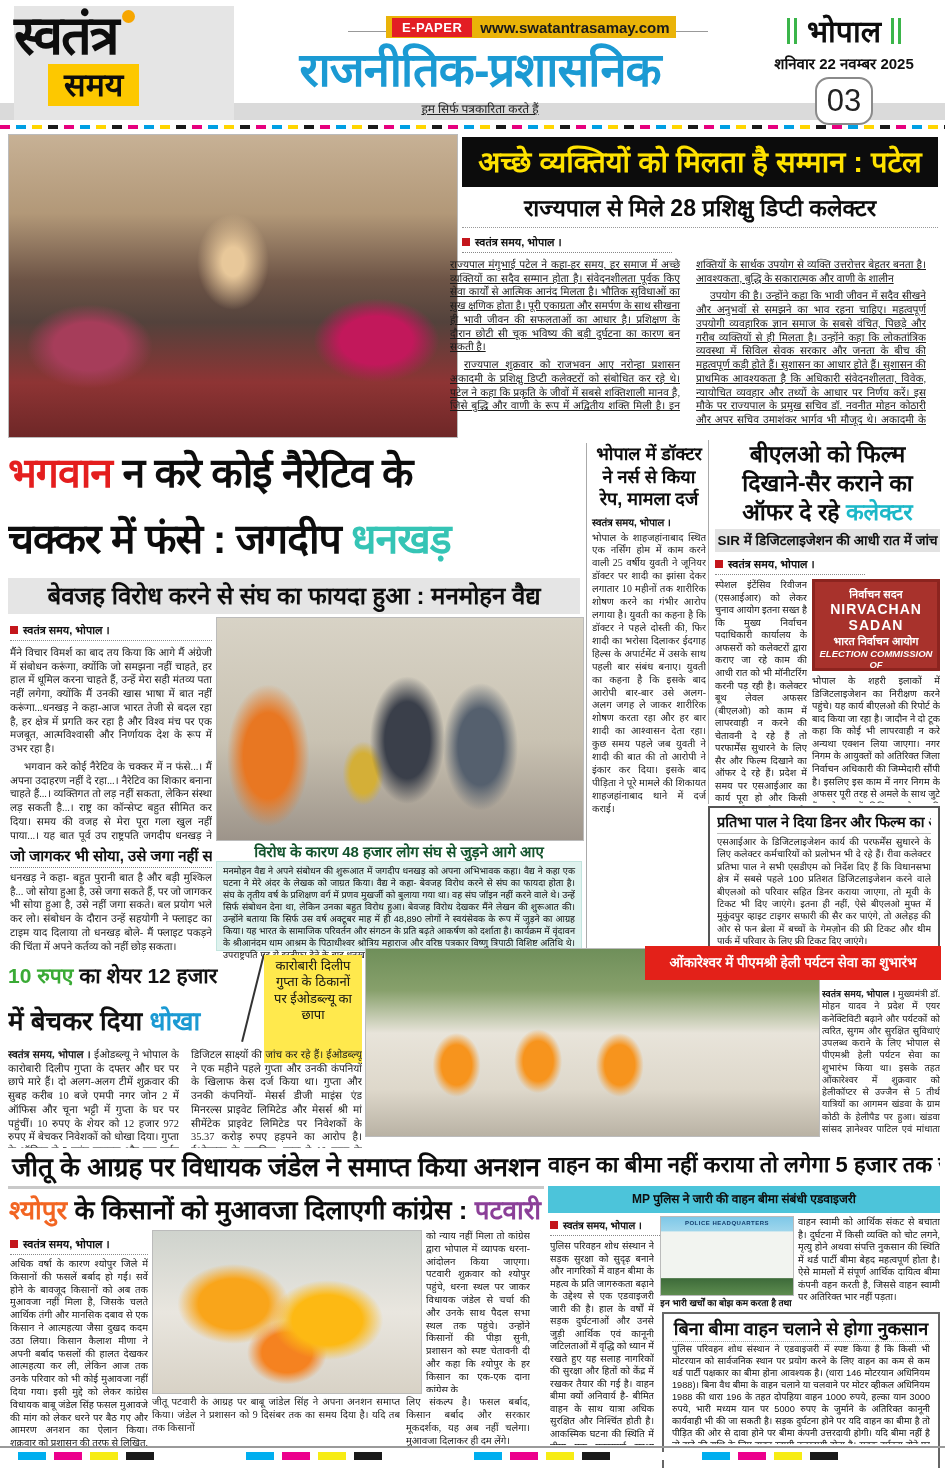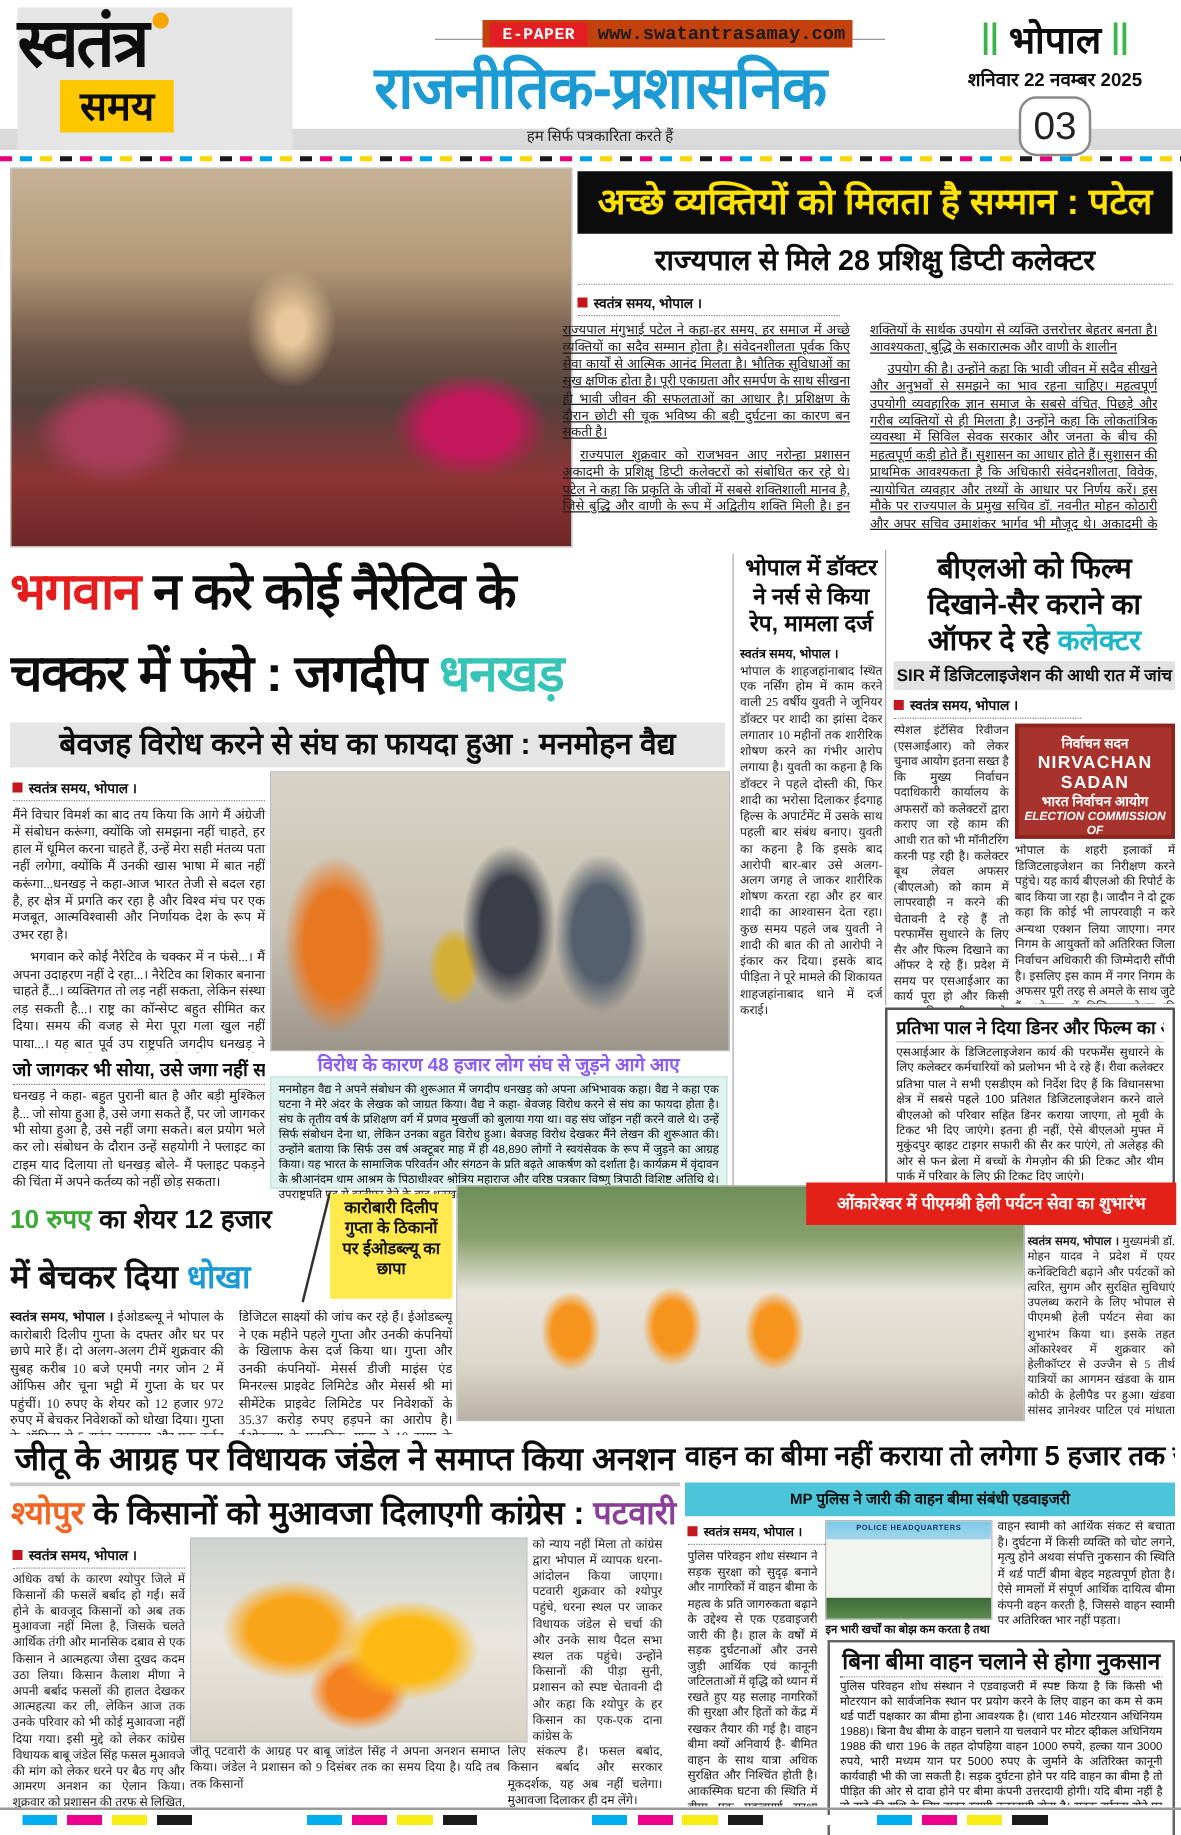--- a/index.html
+++ b/index.html
@@ -21,25 +21,25 @@
   
   .gray-strip{left:0;top:103px;width:945px;height:17px;background:#dadada;}
   .dash-rule{left:0;top:125px;width:945px;height:4px;
      background:repeating-linear-gradient(90deg,#e6007e 0 10px,#fff 10px 16px,#009fe3 16px 26px,#fff 26px 32px,#ffd500 32px 42px,#fff 42px 48px,#1a1a1a 48px 58px,#fff 58px 64px);}
   .logo{left:14px;top:6px;width:220px;height:114px;background:#e5e5e5;}
   .logo-top{font-size:54px;font-weight:900;letter-spacing:-2px;line-height:58px;color:#0d0d0d;}
   .logo-dot{position:absolute;left:108px;top:4px;width:13px;height:13px;border-radius:50%;background:#f7a600;}
   .logo-bottom{display:inline-block;margin-left:34px;background:#fdc800;color:#0d0d0d;
      font-size:32px;font-weight:900;padding:1px 16px;line-height:40px;}
   .epaper-line{left:348px;top:31px;width:360px;height:1px;background:#999;}
-  .epaper-row{left:386px;top:16px;height:22px;display:flex;align-items:center;gap:8px;background:#c2410c;padding:0 6px;font-family:Liberation Mono, monospace;}
+  .epaper-row{left:386px;top:16px;height:22px;display:flex;align-items:center;gap:8px;background:#eab308;padding:0 6px;}
   .epaper-badge{background:#e31e24;color:#fff;font-size:13px;font-weight:bold;padding:2px 10px;letter-spacing:.5px;}
   .site-url{font-size:15px;font-weight:bold;color:#1a1a1a;}
   .section-title{left:240px;top:36px;width:480px;font-size:47px;font-weight:900;color:#1b9ad3;letter-spacing:-1px;}
-  .tagline{left:240px;top:100px;width:480px;font-size:12px;color:#222;font-family:"Liberation Serif",serif;}
+  .tagline{left:240px;top:100px;width:480px;font-size:12px;color:#222;font-family:"Liberation Serif",serif;text-decoration:underline;}
   .city-block{left:756px;top:10px;width:176px;}
   .city-row{display:flex;align-items:center;justify-content:center;gap:10px;}
   .city-bar{width:4px;height:26px;border-left:3px solid #3bb54a;border-right:3px solid #3bb54a;}
   .city-name{font-size:30px;font-weight:900;color:#0d0d0d;text-align:right;}
   .edition-date{font-size:15px;font-weight:bold;margin-top:2px;}
   .page-circle{width:54px;height:44px;border:2px solid #8a8a8a;border-radius:14px;background:#fff;
      margin:4px auto 0;font-size:31px;line-height:44px;text-align:center;color:#222;}
 
   
   .photo{border:1px solid #bbb;}
@@ -83,21 +83,21 @@
   
   .dh-headline{left:8px;top:440px;width:578px;height:136px;font-size:41px;font-weight:900;
      letter-spacing:-1px;line-height:66px;color:#0d0d0d;}
   .dh-red{color:#e41e1e;} .dh-cyan{color:#35c4b5;}
   .dh-subband{left:8px;top:578px;width:572px;height:36px;background:#e5e5e5;font-size:24px;
      font-weight:800;line-height:36px;text-align:center;color:#0d0d0d;}
   .dh-col1{left:10px;top:622px;width:202px;height:330px;}
   .dh-p12{height:196px;overflow:hidden;margin-top:5px;}
   .dh-sub2{font-size:15px;font-weight:800;border-bottom:1px dotted #777;margin:3px 0 3px;padding-bottom:2px;}
   .dh-p3{height:108px;overflow:hidden;}
-  .dh-cap-title{left:216px;top:841px;width:366px;font-size:15px;font-weight:800;text-align:center;color:#8b5cf6;}
+  .dh-cap-title{left:216px;top:841px;width:366px;font-size:15px;font-weight:800;text-align:center;color:#14532d;}
   .dh-cap-box{left:216px;top:861px;width:366px;height:90px;background:#dff2ee;border:1px solid #c2e4de;
      padding:4px 6px;font-size:9.2px;line-height:1.3;box-sizing:border-box;}
 
   
   .nurse-col{left:586px;top:443px;width:120px;height:507px;border-left:1px solid #aaa;padding-left:5px;box-sizing:border-box;}
   .nurse-headline{font-size:18px;font-weight:900;text-align:center;line-height:1.25;margin-bottom:4px;color:#0d0d0d;}
   .nurse-byline{font-size:10px;font-weight:bold;margin-bottom:3px;}
   .nurse-body{font-size:9.8px;height:400px;overflow:hidden;}
 
   
@@ -119,22 +119,22 @@
      padding:3px 7px;}
   .pratibha-title{font-size:14.5px;font-weight:900;text-align:center;border-bottom:1px solid #bbb;
      padding-bottom:2px;margin-bottom:2px;white-space:nowrap;overflow:hidden;}
   .pratibha-body{font-size:9.4px;line-height:1.32;height:112px;overflow:hidden;}
 
   
   .share-line1{left:8px;top:955px;width:246px;height:42px;font-size:21px;font-weight:900;line-height:42px;}
   .share-line2{left:8px;top:998px;width:246px;height:46px;font-size:26px;font-weight:900;line-height:46px;}
   .share-green{color:#3aaa35;} .share-blue{color:#1b9ad3;}
   .share-slash{left:252px;top:953px;width:2px;height:90px;background:#333;transform:rotate(14deg);}
-  .share-sidebox{left:264px;top:955px;width:98px;height:84px;background:#ffe94d;font-size:13px;
-     font-weight:700;text-align:center;padding:3px 4px;box-sizing:border-box;line-height:1.25;}
+  .share-sidebox{left:264px;top:955px;width:98px;height:108px;background:#ffe94d;font-size:13px;
+     font-weight:400;text-align:center;padding:3px 4px;box-sizing:border-box;line-height:1.25;}
   .share-body{left:8px;top:1048px;width:354px;height:100px;display:flex;gap:12px;}
   .share-col{width:171px;height:100px;overflow:hidden;}
 
   .jitu-headline{left:8px;top:1150px;width:536px;height:36px;font-size:26px;font-weight:900;
      line-height:34px;text-align:center;border-bottom:3px solid #c9c9c9;color:#0d0d0d;}
 
   .heli-band{left:645px;top:946px;width:296px;height:34px;background:#e32119;color:#fff;
      font-size:13.5px;font-weight:800;line-height:34px;text-align:center;}
   .heli-col{left:822px;top:988px;width:118px;height:146px;font-size:9.3px;overflow:hidden;}
 

